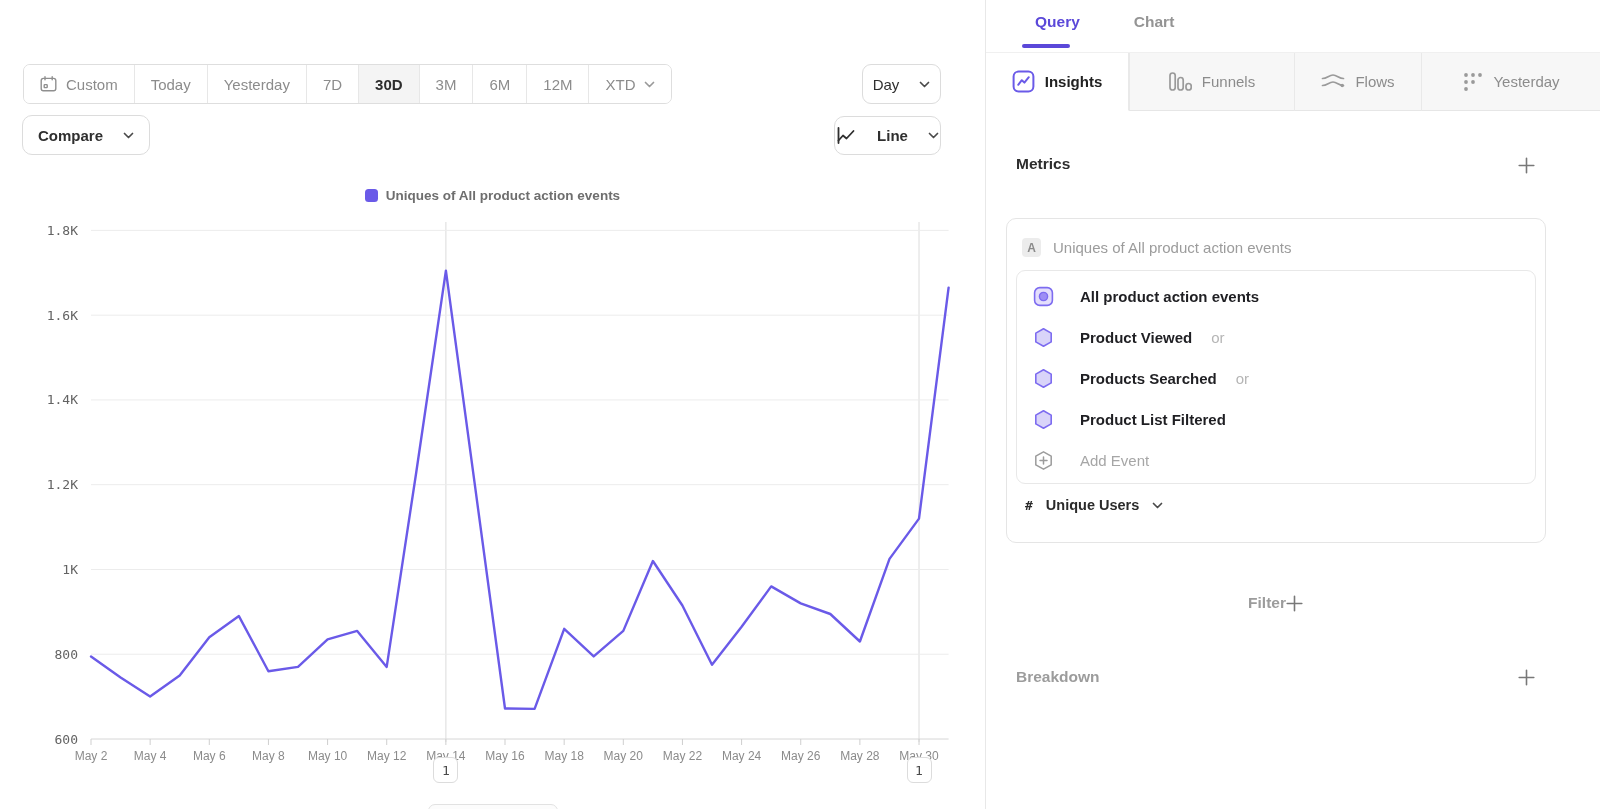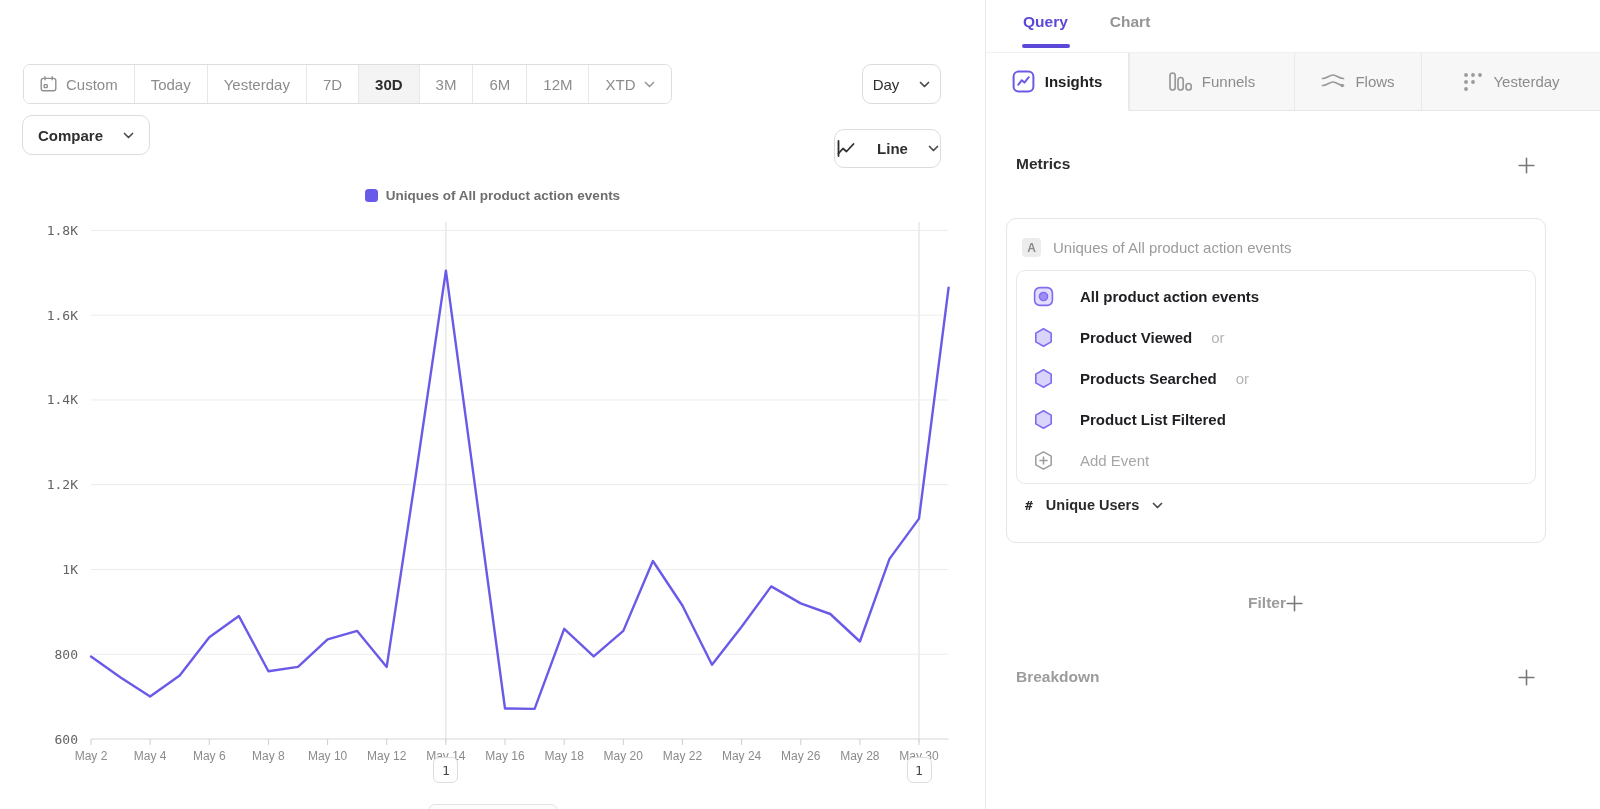--- a/index.html
+++ b/index.html
@@ -10,37 +10,37 @@
 
   
   .rangegroup{position:absolute;left:23px;top:64px;height:40px;display:flex;border:1px solid #dedede;border-radius:7px;overflow:hidden;background:#fff;box-sizing:border-box;}
   .seg{display:flex;align-items:center;gap:9px;padding:0 16px;font-size:15px;color:#8c8c8c;background:#fff;border:none;border-right:1px solid #e7e7e7;cursor:pointer;font-family:inherit;white-space:nowrap;}
   .seg:last-child{border-right:none;}
   .seg.active{background:#f4f4f4;color:#2d2d2d;font-weight:700;}
   .seg .chev{color:#9a9a9a;display:inline-flex;}
   .pill{position:absolute;display:flex;align-items:center;justify-content:center;gap:20px;background:#fff;border:1px solid #dcdcdc;font-size:15px;color:#333;cursor:pointer;font-family:inherit;box-sizing:border-box;}
   #day-btn{left:862px;top:64px;width:79px;height:40px;border-radius:9px;color:#2f2f2f;}
   #compare-btn{left:22px;top:115px;width:128px;height:40px;border-radius:10px;font-weight:600;color:#2f2f2f;}
-  #line-btn{left:834px;top:116px;width:107px;height:39px;border-radius:10px;font-weight:600;color:#2f2f2f;margin-top:13px;}
+  #line-btn{left:834px;top:116px;width:107px;height:39px;border-radius:10px;font-weight:600;color:#2f2f2f;}
   .chev{display:inline-flex;color:#4a4a4a;}
 
   
   .legend{position:absolute;left:0;top:188px;width:985px;display:flex;justify-content:center;align-items:center;gap:8px;font-size:13.5px;font-weight:700;color:#6e6e6e;}
   .swatch{width:13px;height:13px;border-radius:3.5px;}
 
   
   #chart{position:absolute;left:0;top:0;pointer-events:none;}
   .ylab{font:13px "DejaVu Sans Mono",monospace;fill:#636363;}
   .xlab{font:12px "Liberation Sans",sans-serif;fill:#8b8b8b;}
   .badge{position:absolute;width:25px;height:26px;background:#fff;border:1px solid #dcdcdc;border-radius:6px;display:flex;align-items:center;justify-content:center;font:13px "DejaVu Sans Mono",monospace;color:#4a4a4a;cursor:pointer;box-sizing:border-box;}
   .partial{position:absolute;left:428px;top:804px;width:128px;height:16px;border:1px solid #e2e2e2;border-radius:7px;background:#fcfcfc;}
 
   
   .hdr-tabs{position:absolute;left:37px;top:13px;display:flex;gap:42px;font-size:15.5px;font-weight:700;}
-  .hdr-tab{cursor:pointer;color:#949494;}
+  .hdr-tab{cursor:pointer;color:#949494;margin-left:12px;}
   .hdr-tab.active{color:#5b48d9;}
   .hdr-underline{position:absolute;left:36px;top:44px;width:48px;height:4px;border-radius:2px;background:#5b48d9;}
   .tabs{position:absolute;left:0;top:52px;width:615px;height:58px;display:flex;border-top:1px solid #f0f0f0;}
   .tab{display:flex;align-items:center;justify-content:center;gap:10px;font-size:15px;color:#8c8c8c;background:#f7f7f7;border-bottom:1px solid #e6e6e6;border-left:1px solid #e9e9e9;cursor:pointer;box-sizing:border-box;}
   .tab.active{background:#fff;border-bottom:1px solid #fff;color:#222;font-weight:600;border-left:none;border-right:1px solid #e9e9e9;}
   .tab .ticon{display:inline-flex;}
   .m-head{position:absolute;left:30px;top:155px;font-size:15.5px;font-weight:700;color:#2d2d2d;}
   .plusbtn{position:absolute;width:17px;height:17px;cursor:pointer;display:inline-flex;}
   #m-plus{left:532px;top:157px;}
   .card{position:absolute;left:20px;top:218px;width:540px;height:325px;border:1px solid #e5e5e5;border-radius:10px;box-sizing:border-box;background:#fff;}

